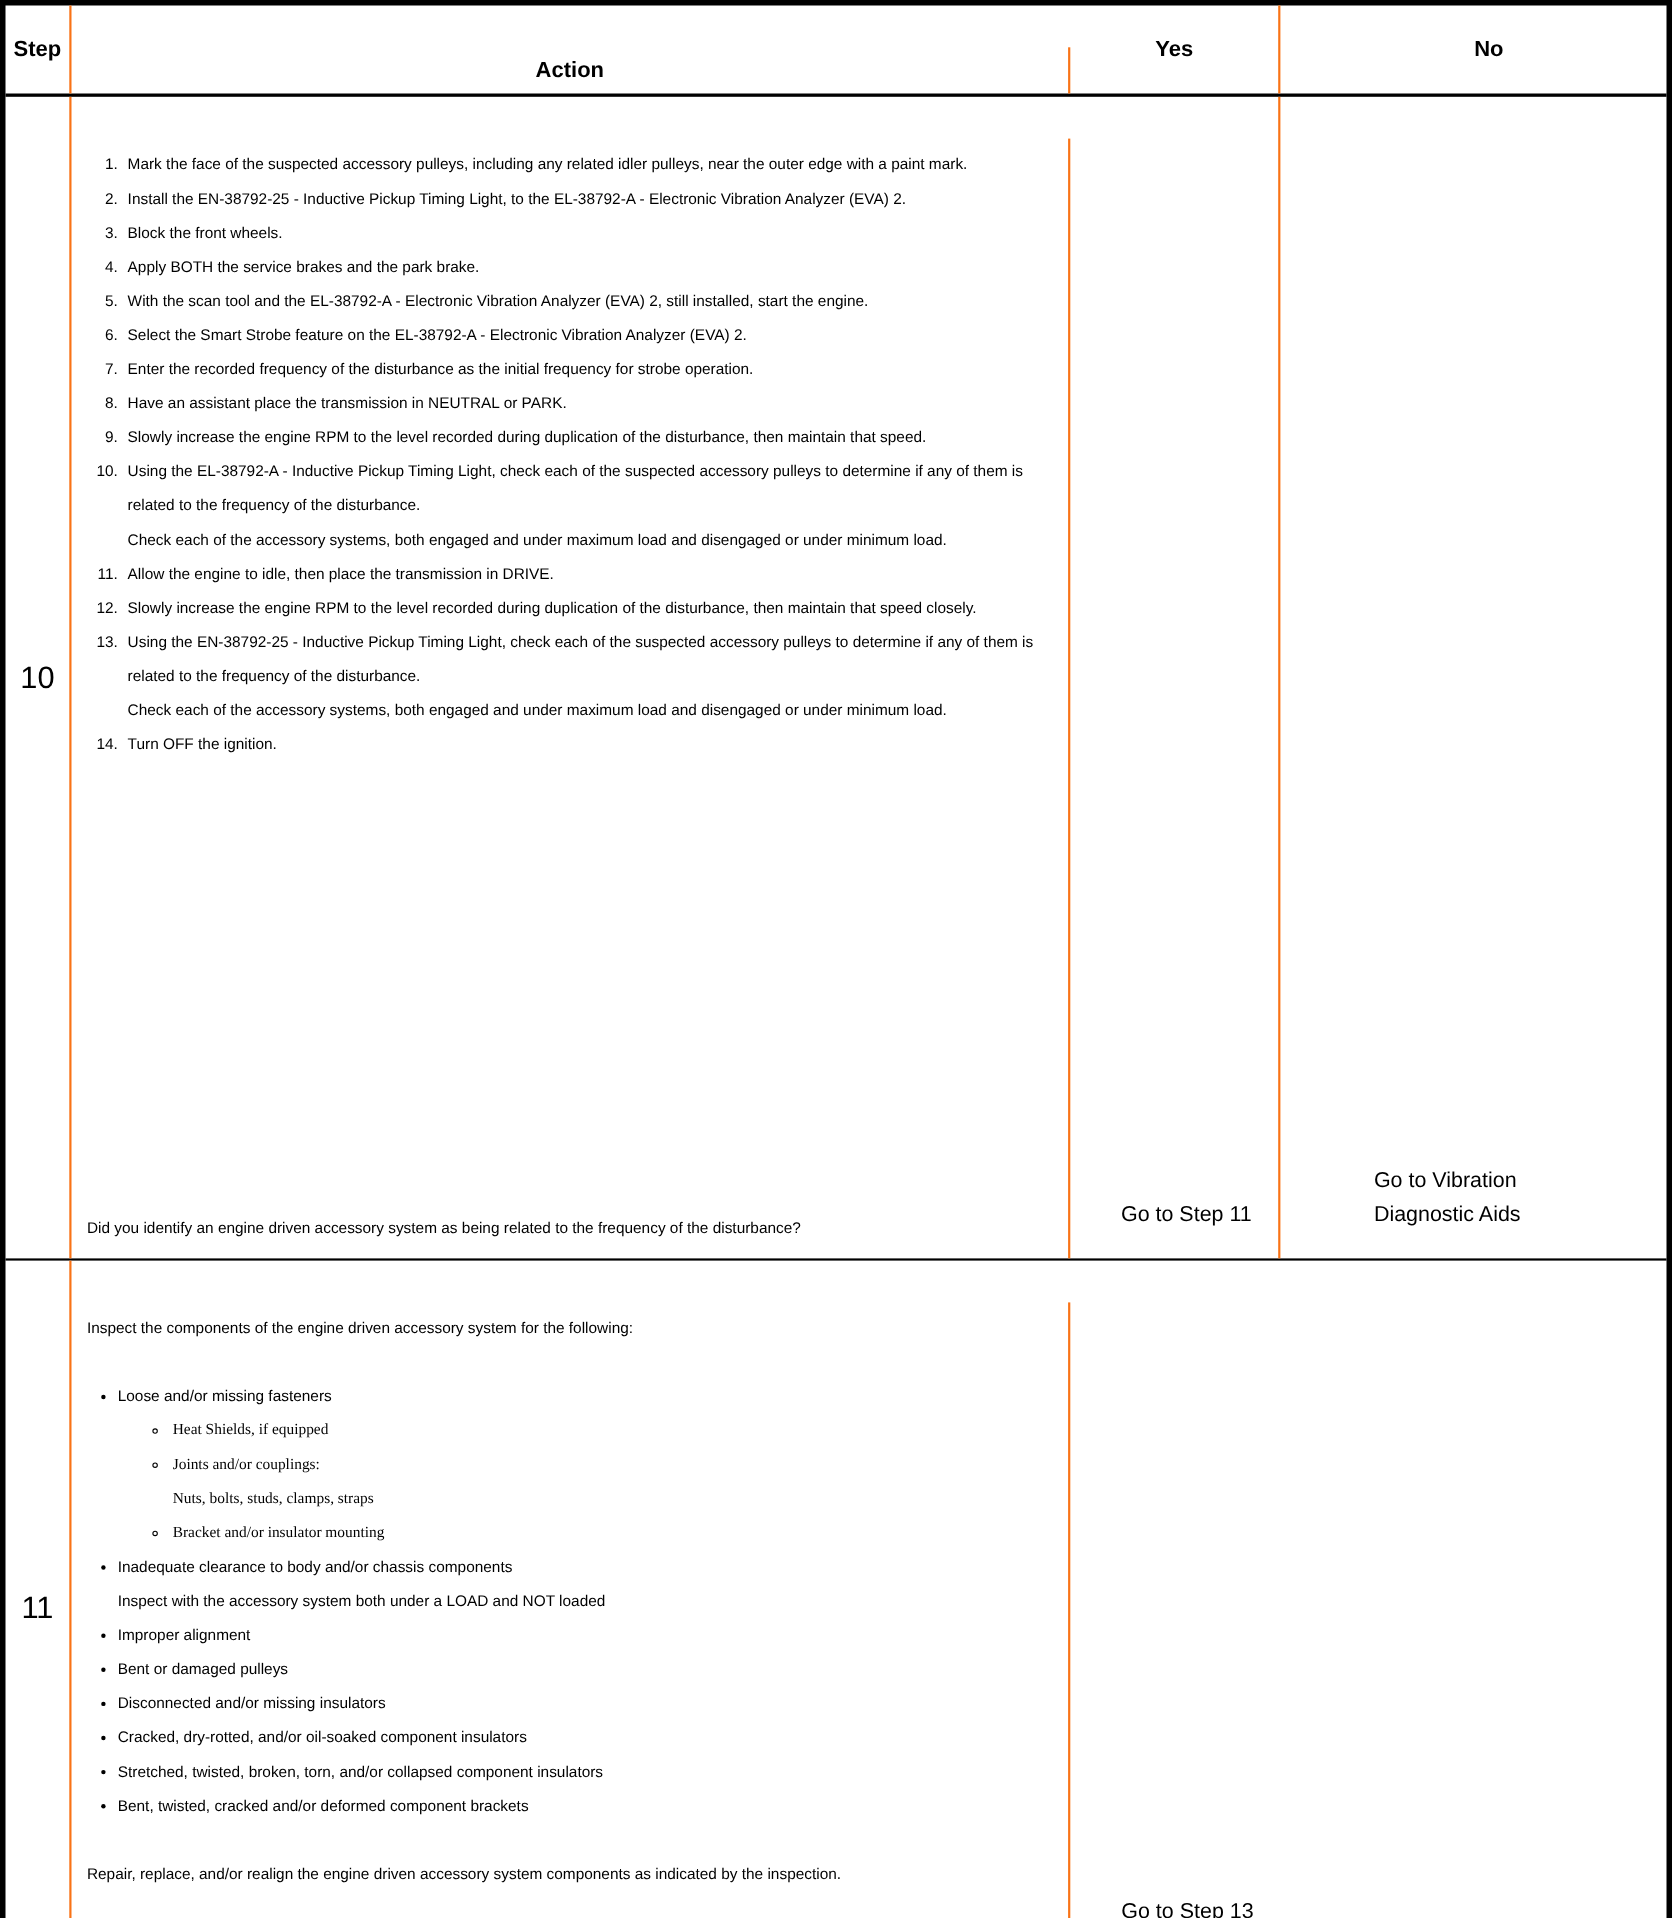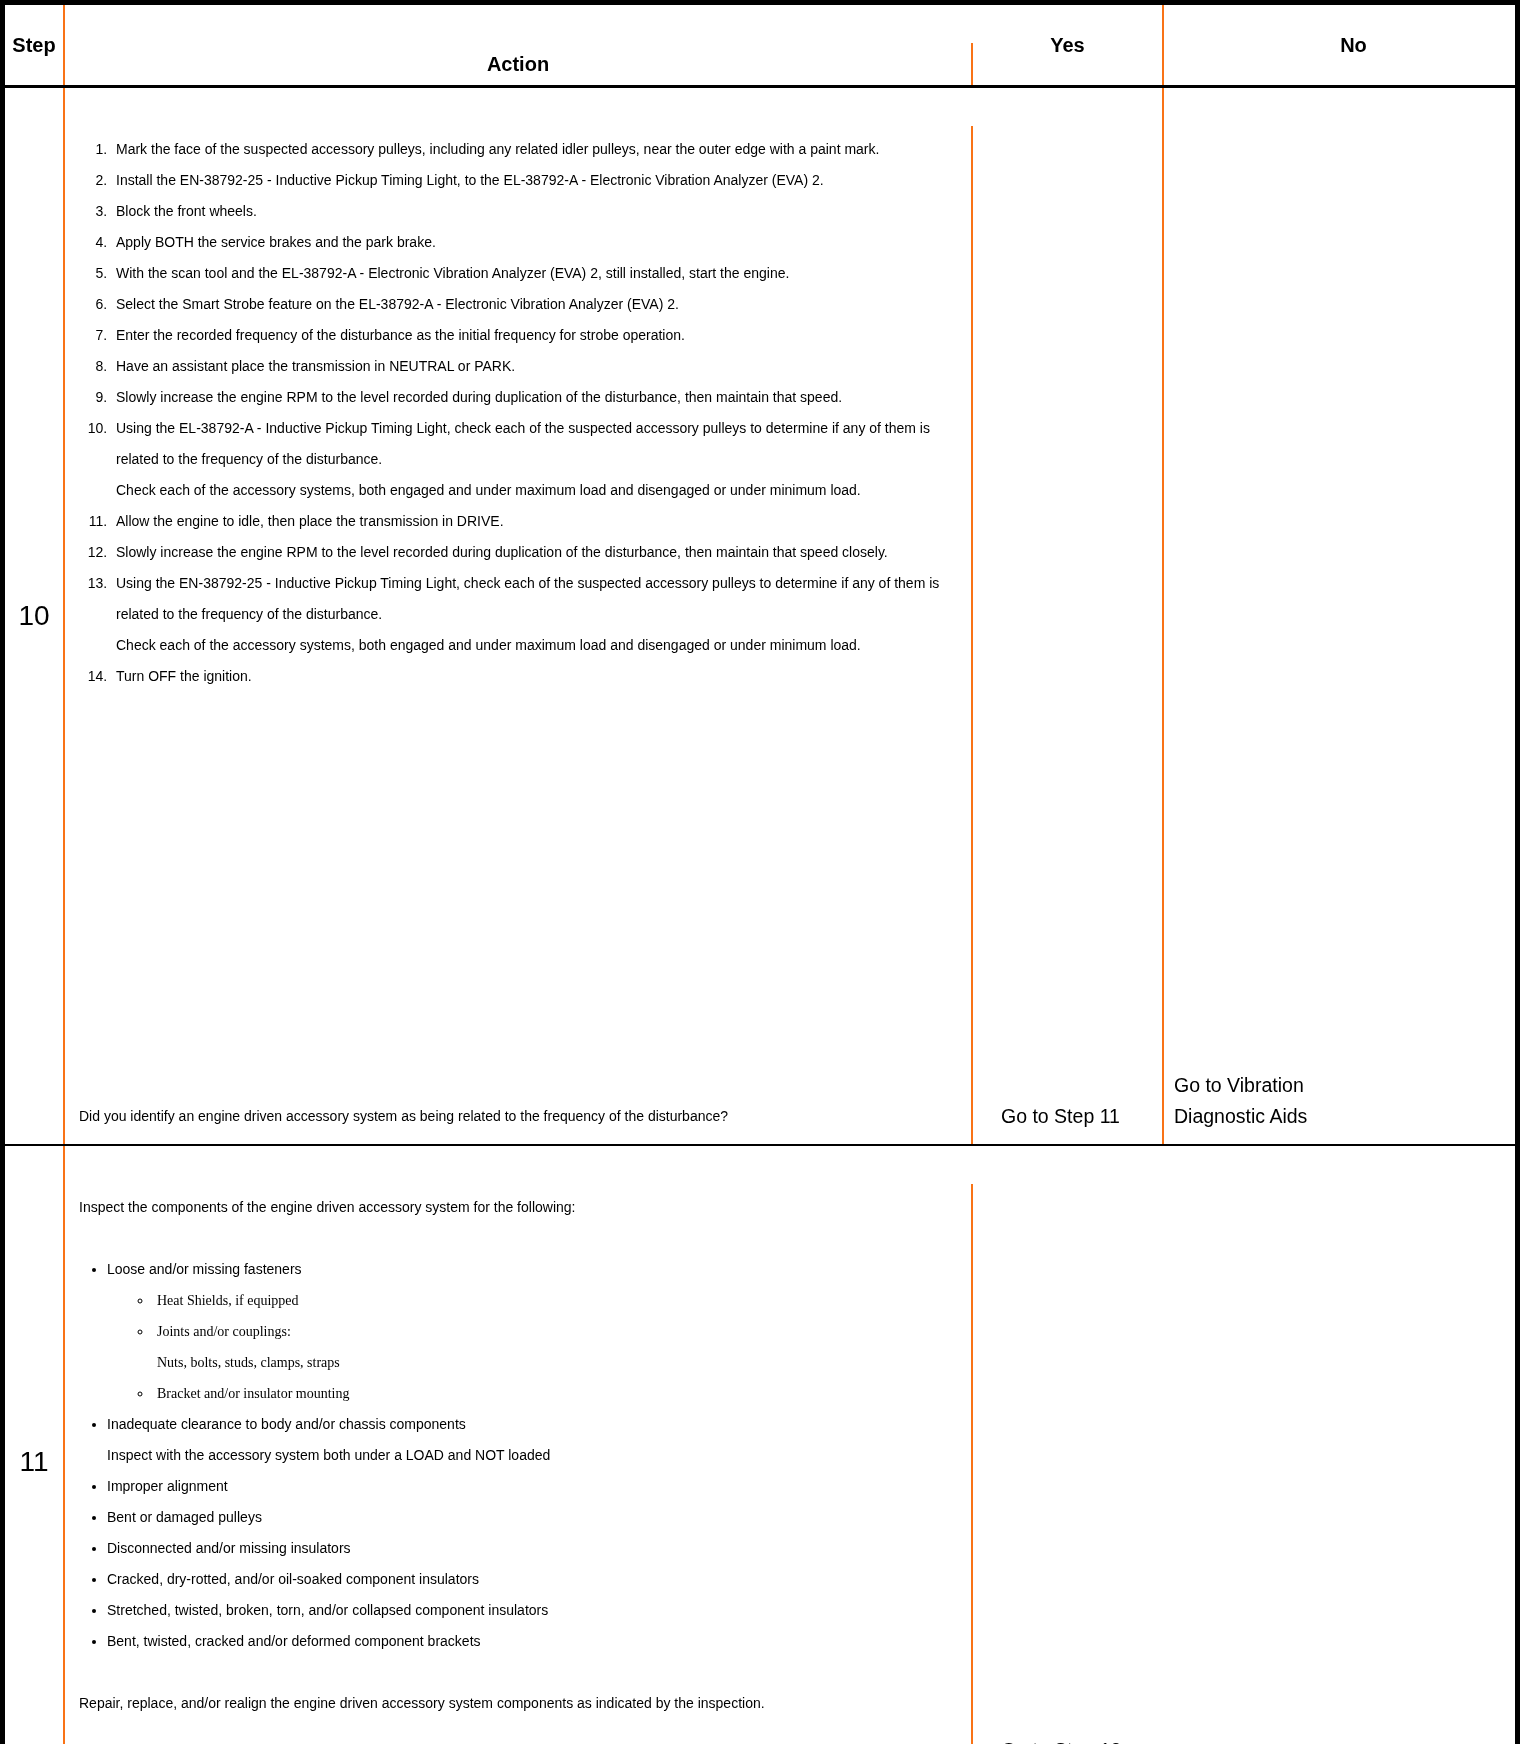--- a/index.html
+++ b/index.html
@@ -87,24 +87,24 @@
   .question {
     margin-top: auto;
     padding-top: 16px;
     max-width: 872px;
   }
 
   .answer-cell {
     display: flex;
     flex-direction: column;
     justify-content: flex-end;
-    align-items: flex-start;
+    align-items: center;
     font-size: 19.5px;
     line-height: 31px;
-    padding: 0 6px 12px 28px;
+    padding: 0 6px 24px 28px;
   }
   .answer-cell.no-col { padding-left: 10px; }
   .answer.narrow { max-width: 185px; display: inline-block; }
 </style>
 </head>
 <body>
 
 <div class="page">
   <div class="dtable">
 

